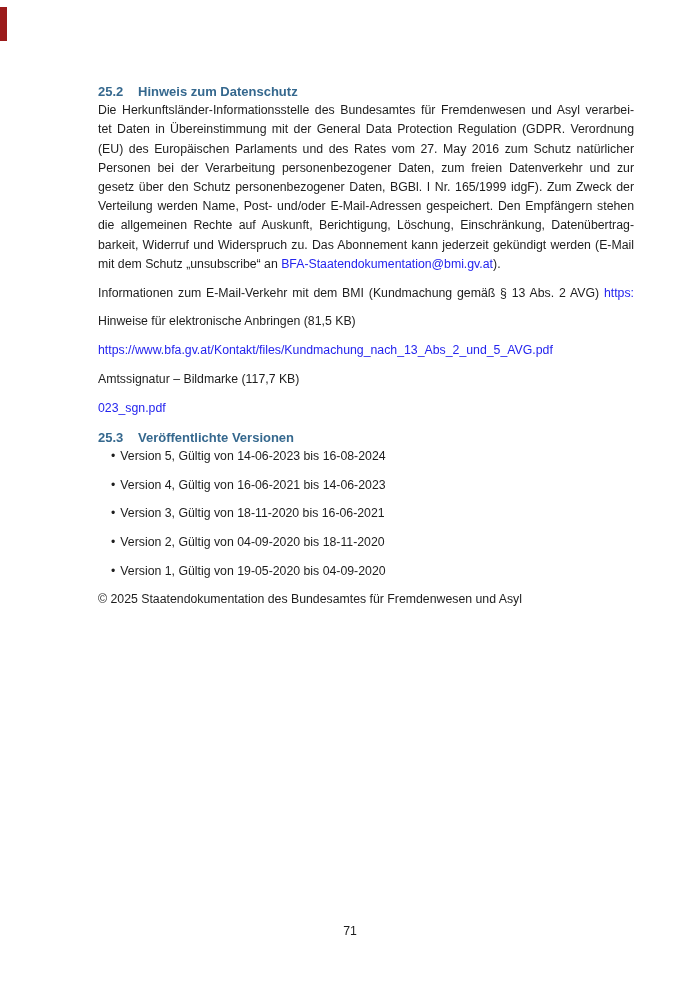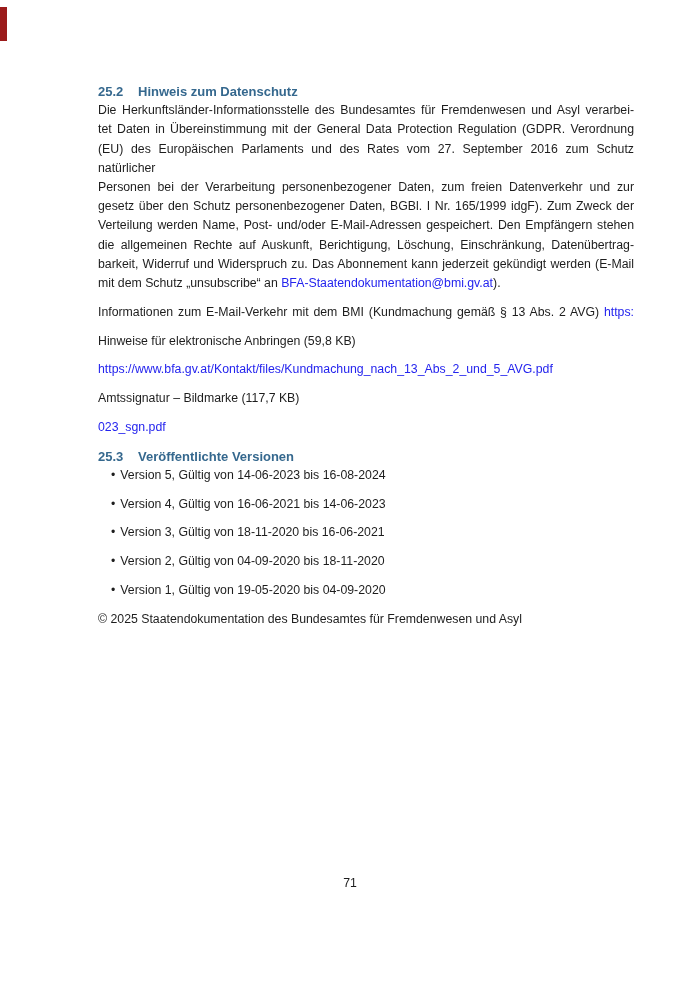--- a/index.html
+++ b/index.html
@@ -35,53 +35,53 @@
   .jl{text-align:justify;text-align-last:justify;}
   .ll{text-align:left;}
   a.lnk{color:var(--link);text-decoration:none;cursor:pointer;word-break:break-all;}
   .bullets .bullet{
     padding-left:13px;margin-bottom:9.5px;display:flex;align-items:baseline;text-align:right;
   }
   .bullets .bullet::before{
     content:"\2022";flex:0 0 auto;margin-right:5px;font-size:12.3px;
   }
   .pageno{
-    position:absolute;left:0;top:874px;width:700px;text-align:center;
+    position:absolute;left:0;top:922px;width:700px;text-align:center;
     color:var(--body);
   }
 </style>
 </head>
 <body>
 
 <div class="edge-marker"></div>
 
 <div class="content">
 
   <div class="heading block">
     <span class="num">25.2</span>
     <span class="ttl">Hinweis zum Datenschutz</span>
   </div>
 
   <div class="block">
     <div class="jl">Die Herkunftsländer-Informationsstelle des Bundesamtes für Fremdenwesen und Asyl verarbei-</div>
     <div class="jl">tet Daten in Übereinstimmung mit der General Data Protection Regulation (GDPR. Verordnung</div>
-    <div class="jl">(EU) des Europäischen Parlaments und des Rates vom 27. September 2016 zum Schutz natürlicher</div>
+    <div class="jl">(EU) des Europäischen Parlaments und des Rates vom 27. May 2016 zum Schutz natürlicher</div>
     <div class="jl">Personen bei der Verarbeitung personenbezogener Daten, zum freien Datenverkehr und zur</div>
     <div class="jl">gesetz über den Schutz personenbezogener Daten, BGBl. I Nr. 165/1999 idgF). Zum Zweck der</div>
     <div class="jl">Verteilung werden Name, Post- und/oder E-Mail-Adressen gespeichert. Den Empfängern stehen</div>
     <div class="jl">die allgemeinen Rechte auf Auskunft, Berichtigung, Löschung, Einschränkung, Datenübertrag-</div>
     <div class="jl">barkeit, Widerruf und Widerspruch zu. Das Abonnement kann jederzeit gekündigt werden (E-Mail</div>
     <div class="ll"><span>mit dem Schutz „unsubscribe“ an </span><a class="lnk">BFA-Staatendokumentation@bmi.gv.at</a><span>).</span></div>
   </div>
 
   <div class="block">
     <div class="jl"><span>Informationen zum E-Mail-Verkehr mit dem BMI (Kundmachung gemäß § 13 Abs. 2 AVG) </span><a class="lnk">https:</a></div>
   </div>
 
-  <div class="block ll">Hinweise für elektronische Anbringen (59,8 KB)</div>
+  <div class="block ll">Hinweise für elektronische Anbringen (81,5 KB)</div>
 
   <div class="block ll"><a class="lnk">https://www.bfa.gv.at/Kontakt/files/Kundmachung_nach_13_Abs_2_und_5_AVG.pdf</a></div>
 
   <div class="block ll">Amtssignatur – Bildmarke (117,7 KB)</div>
 
   <div class="block">
     <div class="ll"><a class="lnk">023_sgn.pdf</a></div>
   </div>
 
   <div class="heading block">

